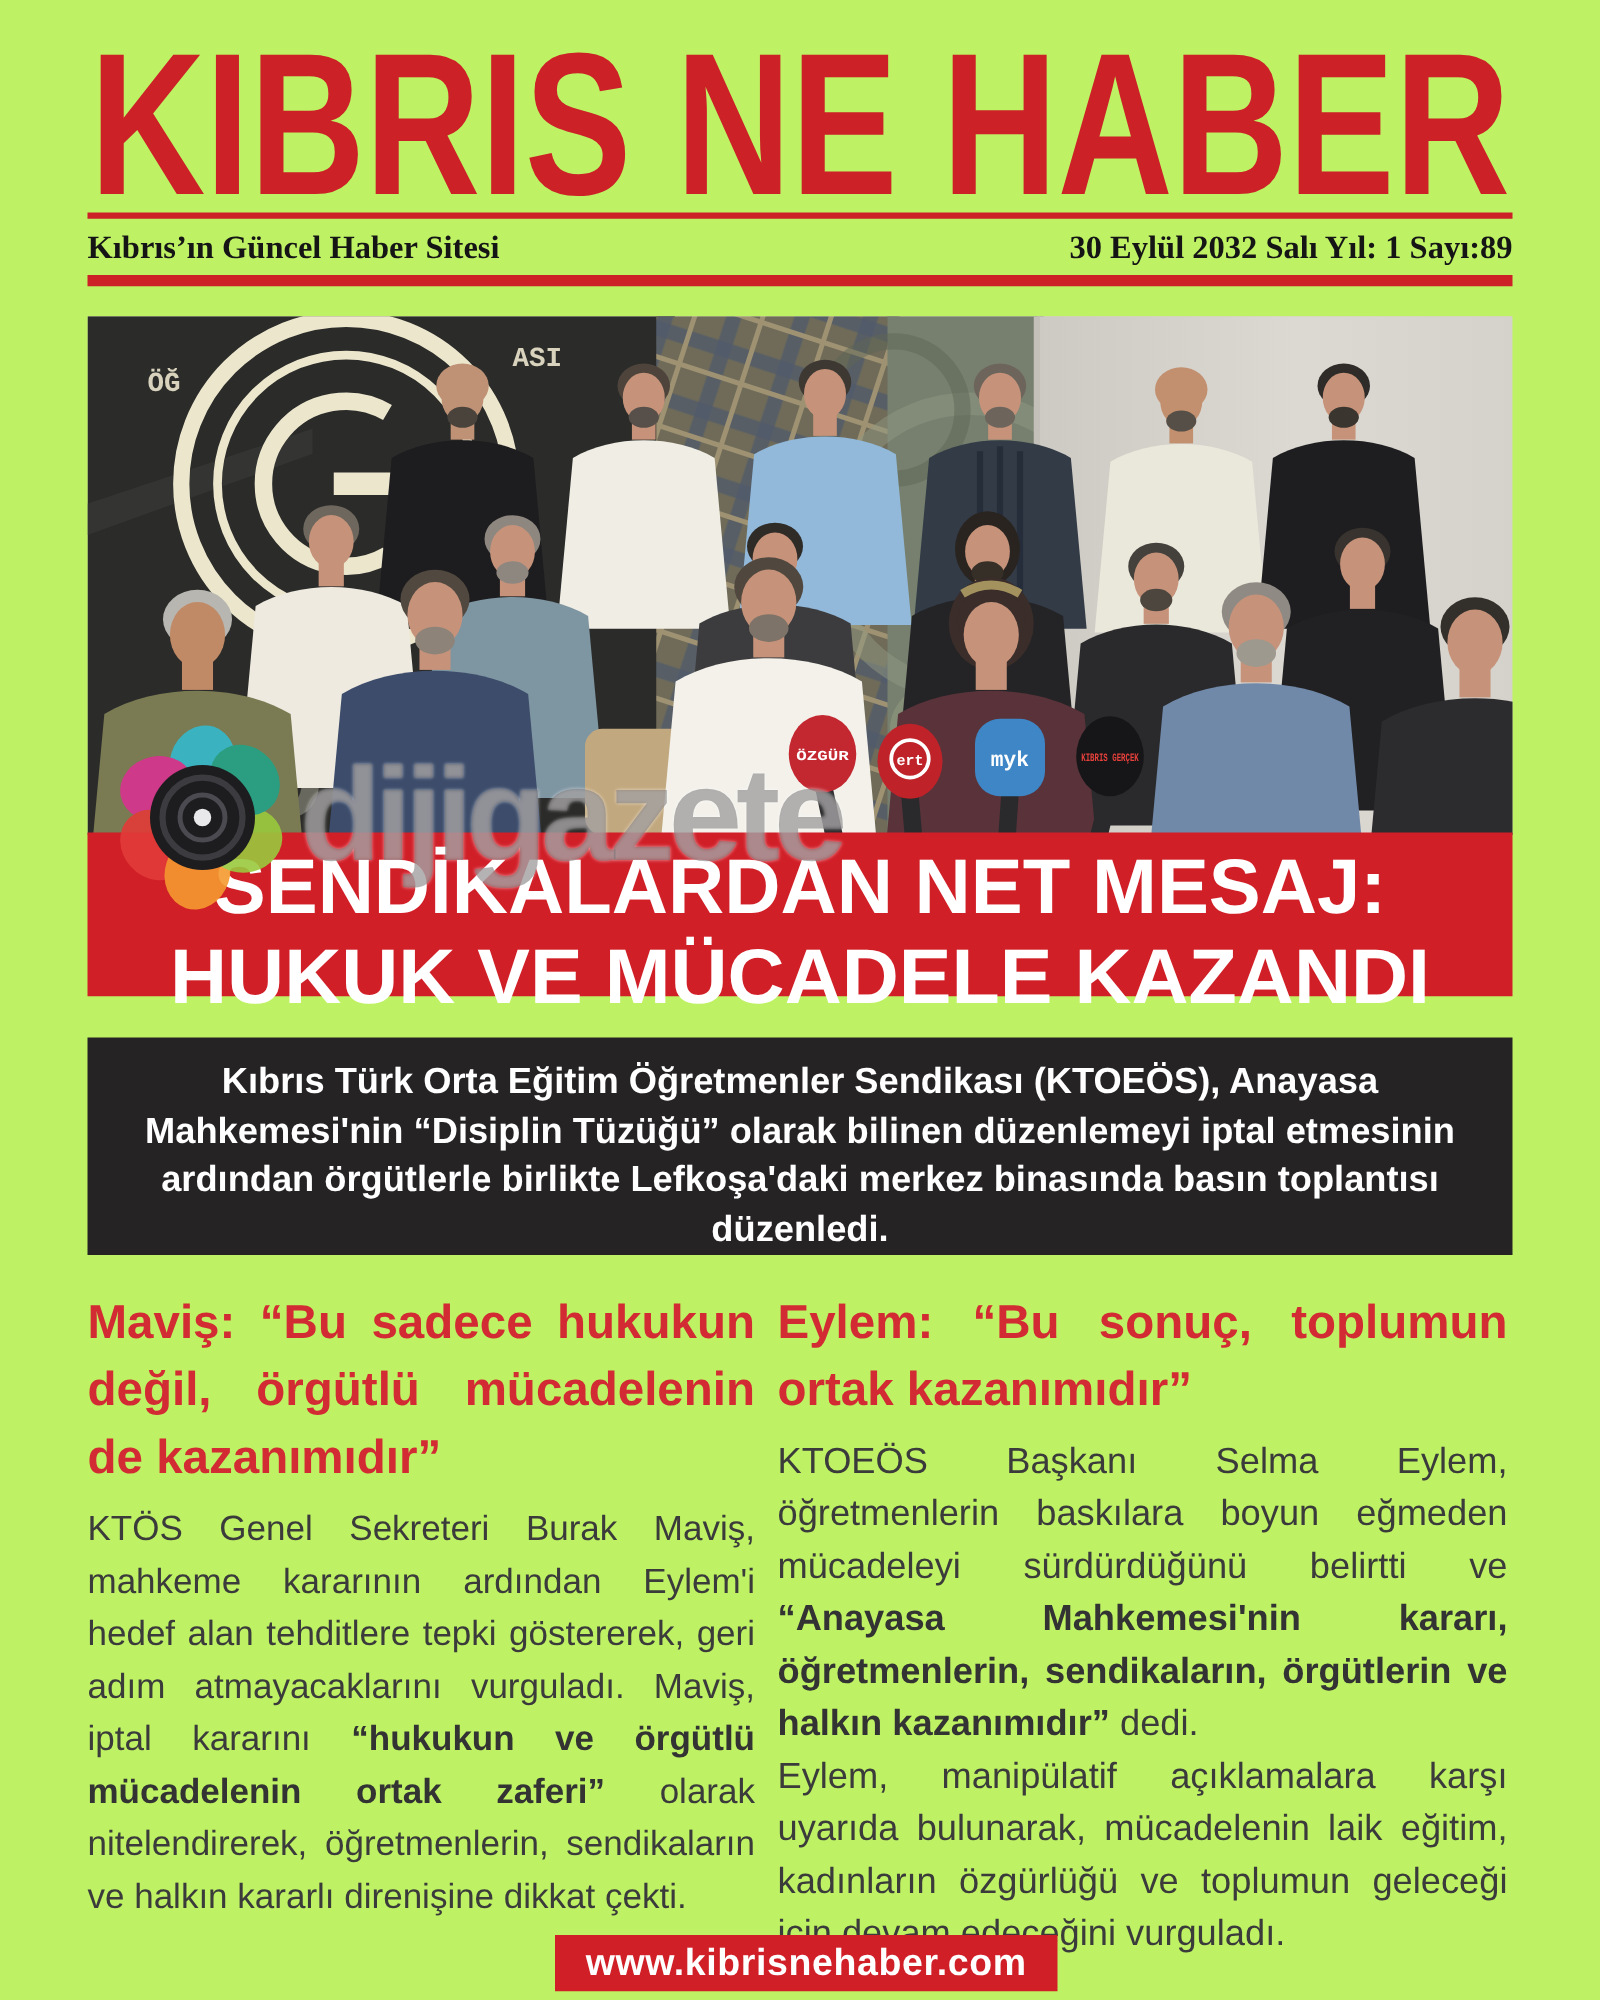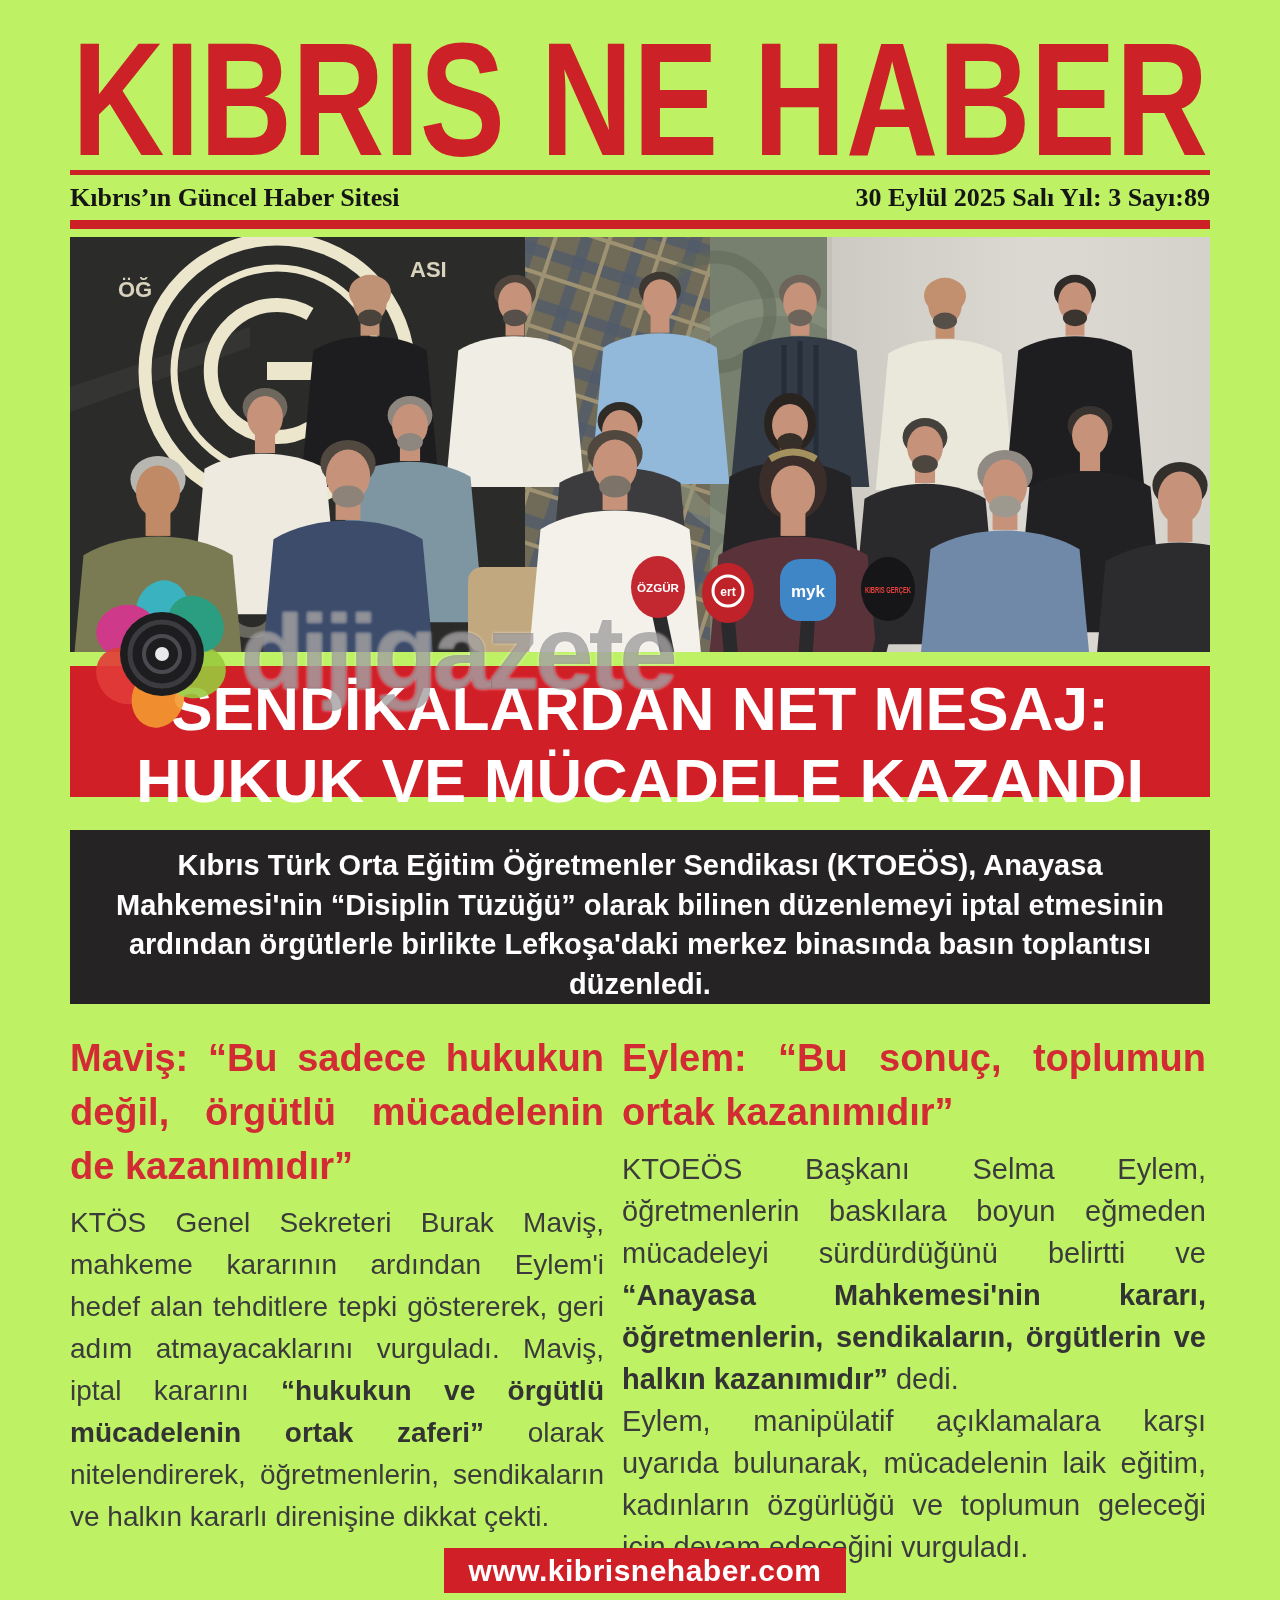--- a/index.html
+++ b/index.html
@@ -10,21 +10,21 @@
   
   .masthead{left:70px;top:26px;width:1140px;height:142px;}
   .masthead text{fill:#cb2127;font-family:"Liberation Sans",sans-serif;font-weight:700;}
   .rule{background:#cb2127;}
   .rule-thin{left:70px;top:170px;width:1140px;height:5px;}
   .rule-thick{left:70px;top:220px;width:1140px;height:9px;}
   .info-row{left:70px;top:180px;width:1140px;height:36px;display:flex;justify-content:space-between;align-items:center;}
   .tagline,.dateline{font-family:"Liberation Serif",serif;font-weight:700;font-size:26px;color:#151515;}
 
   
-  .photo-wrap{left:70px;top:237px;width:916px;height:415px;z-index:1;}
+  .photo-wrap{left:70px;top:253px;width:916px;height:415px;z-index:1;font-family:Liberation Mono, monospace;}
   .photo-wrap svg{display:block;width:1140px;height:415px;}
 
   
   .watermark{left:86px;top:576px;z-index:6;display:flex;align-items:center;gap:2px;pointer-events:none;}
   .wm-text{font-weight:700;font-size:106px;letter-spacing:-5px;color:rgba(118,115,116,0.55);
            text-shadow:0 0 3px rgba(255,255,255,0.6);line-height:1;}
 
   
   .banner{left:70px;top:666px;width:1140px;height:131px;background:#d11f28;z-index:2;}
   .banner text{fill:#ffffff;font-family:"Liberation Sans",sans-serif;font-weight:700;}
@@ -52,21 +52,21 @@
 <body>
 
 <div class="page">
 
   <svg class="abs masthead" viewBox="0 0 1140 142">
     <text x="570" y="129" font-size="162" text-anchor="middle" textLength="1136" lengthAdjust="spacingAndGlyphs">KIBRIS NE HABER</text>
   </svg>
   <div class="abs rule rule-thin"></div>
   <div class="abs info-row">
     <span class="tagline">Kıbrıs’ın Güncel Haber Sitesi</span>
-    <span class="dateline">30 Eylül 2025 Salı Yıl: 3 Sayı:89</span>
+    <span class="dateline">30 Eylül 2032 Salı Yıl: 1 Sayı:89</span>
   </div>
   <div class="abs rule rule-thick"></div>
 
   <div class="abs photo-wrap">
     <svg viewBox="0 0 1140 415" preserveAspectRatio="none">
       <defs>
         <pattern id="tartan" width="52" height="52" patternUnits="userSpaceOnUse" patternTransform="rotate(18)">
           <rect width="52" height="52" fill="#6f6b58"></rect>
           <rect y="18" width="52" height="12" fill="#50596a" opacity="0.75"></rect>
           <rect x="18" width="12" height="52" fill="#50596a" opacity="0.75"></rect>

